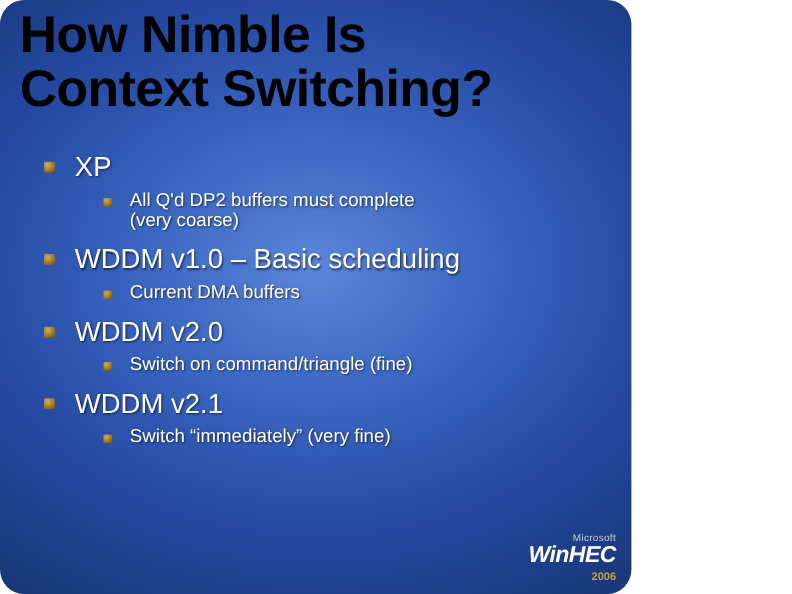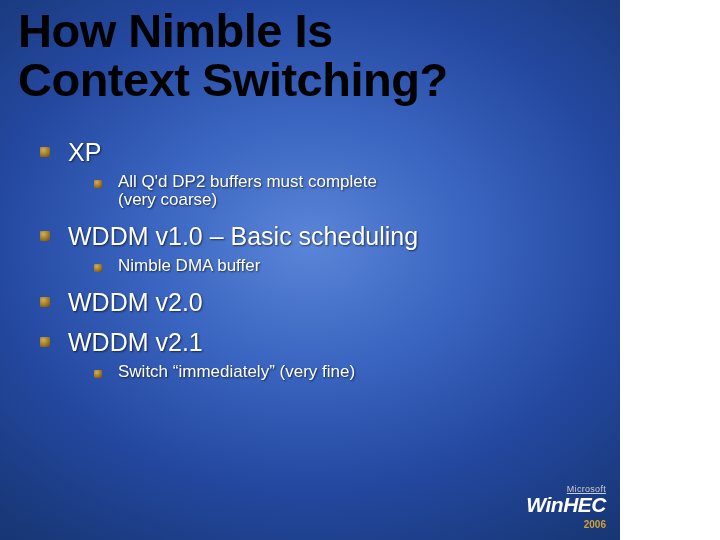--- a/index.html
+++ b/index.html
@@ -4,34 +4,35 @@
 <style>
   html, body {
     margin: 0;
     padding: 0;
     width: 720px;
     height: 540px;
     overflow: hidden;
     font-family: Arial, Helvetica, sans-serif;
   }
   .slide {
-    width: 620px;
+    width: 574px;
     height: 540px;
     position: relative;
     background:
       radial-gradient(ellipse 900px 700px at 50% 45%,
         #5a85d8 0%,
         #3a65c0 18%,
         #2448a0 35%,
         #183878 52%,
         #0f2858 70%,
         #081838 85%,
         #020a1c 100%);
     color: #fff;
     box-sizing: border-box;
+    border-radius: 22px;
   }
   .title {
     position: absolute;
     left: 18px;
     top: 6px;
     font-size: 47px;
     font-weight: bold;
     color: #000;
     line-height: 1.05;
     letter-spacing: -0.5px;
@@ -84,21 +85,20 @@
     position: absolute;
     right: 14px;
     bottom: 10px;
     text-align: right;
     line-height: 1;
   }
   .logo-top {
     font-size: 9px;
     color: #ccc;
     letter-spacing: 0.3px;
-    text-decoration: underline;
   }
   .logo-main {
     font-size: 21px;
     font-weight: bold;
     font-style: italic;
     color: #fff;
     letter-spacing: -0.5px;
   }
   .logo-year {
     font-size: 10px;
@@ -124,25 +124,28 @@
     </div>
     <div class="l2">
       <span>All Q'd DP2 buffers must complete</span><br>
       <span>(very coarse)</span>
     </div>
 
     <div class="l1">
       <span>WDDM v1.0 – Basic scheduling</span>
     </div>
     <div class="l2">
-      <span>Nimble DMA buffer</span><br>
+      <span>Current DMA buffers</span><br>
     </div>
 
     <div class="l1">
       <span>WDDM v2.0</span>
+    </div>
+    <div class="l2">
+      <span>Switch on command/triangle (fine)</span>
     </div>
 
     <div class="l1">
       <span>WDDM v2.1</span>
     </div>
     <div class="l2">
       <span>Switch “immediately” (very fine)</span>
     </div>
 
   </div>

